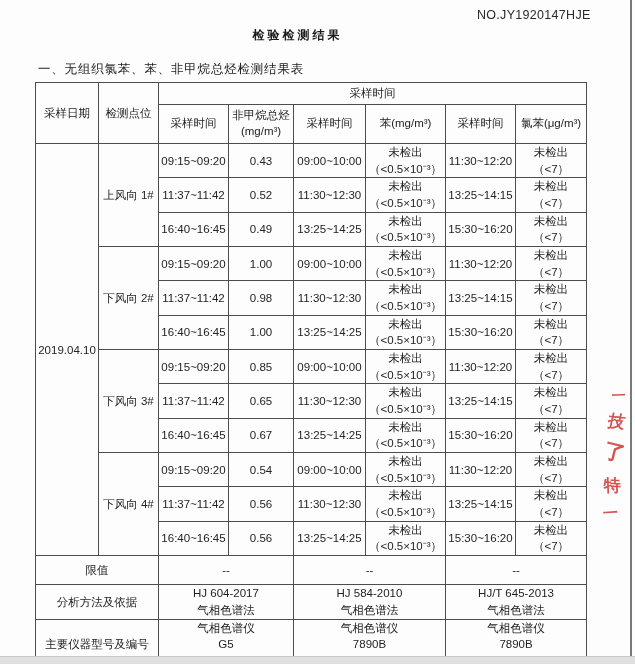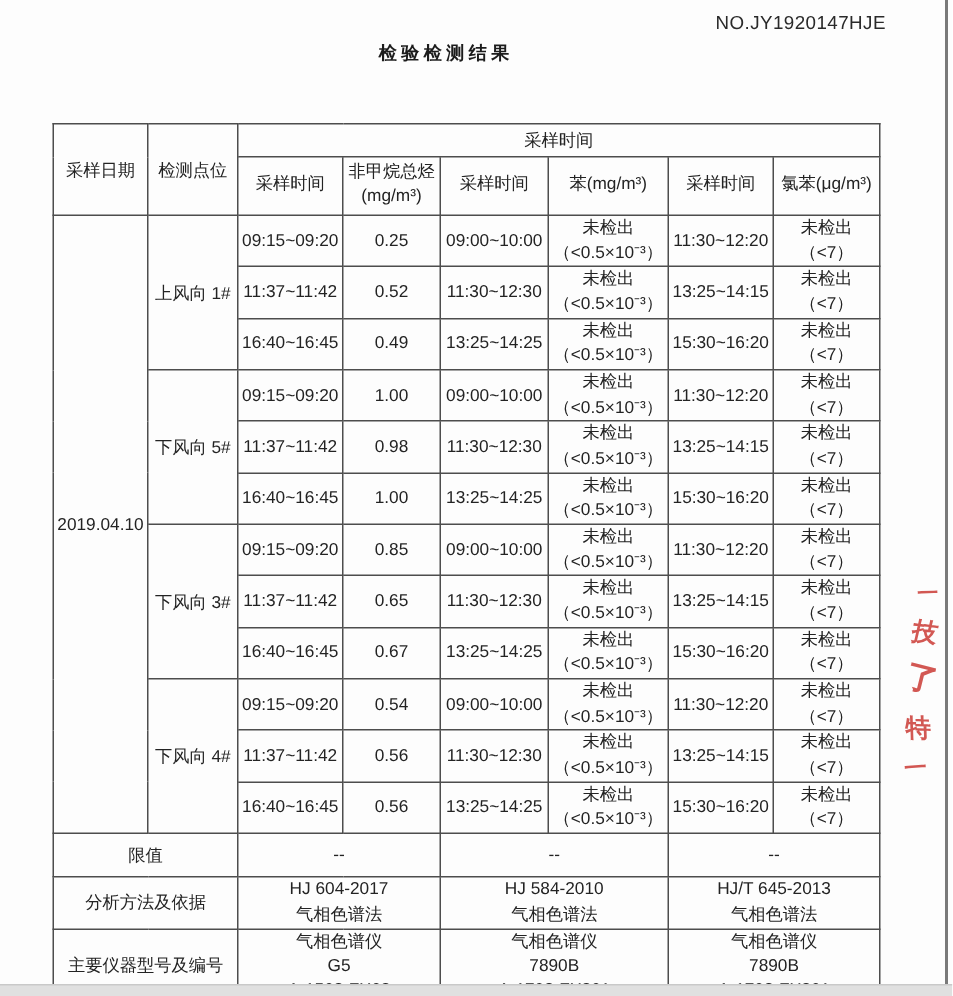--- a/index.html
+++ b/index.html
@@ -50,20 +50,21 @@
   .scan-edge-bottom { position:absolute; left:0; top:656px; width:635px; height:8px;
                       background:#e0e0e0; border-top:1px solid #c9c9c9; }
 </style>
 </head>
 <body>
 
 <div class="page">
 
   <div class="report-no">NO.JY1920147HJE</div>
   <h1 class="doc-title">检验检测结果</h1>
+  <div class="section-title">一、无组织氯苯、苯、非甲烷总烃检测结果表</div>
 
   <table class="results">
     <colgroup>
       <col style="width:63px">
         <col style="width:60px">
         <col style="width:70px">
         <col style="width:65px">
       <col style="width:72px">
         <col style="width:80px">
         <col style="width:70px">
@@ -82,21 +83,21 @@
         <th>苯(mg/m³)</th>
         <th>采样时间</th>
         <th>氯苯(μg/m³)</th>
       </tr>
     </thead>
     <tbody>
       <tr class="data-row">
         <td class="date-cell" rowspan="12">2019.04.10</td>
         <td class="point-cell" rowspan="3">上风向 1#</td>
         <td class="time">09:15~09:20</td>
-        <td class="num">0.25</td>
+        <td class="num">0.43</td>
         <td class="time">09:00~10:00</td>
         <td class="nd">未检出
 （&lt;0.5×10⁻³）</td>
         <td class="time">11:30~12:20</td>
         <td class="nd">未检出（&lt;7）</td>
       </tr>
       <tr class="data-row">
         <td class="time">11:37~11:42</td>
         <td class="num">0.52</td>
         <td class="time">11:30~12:30</td>
@@ -109,21 +110,21 @@
         <td class="time">16:40~16:45</td>
         <td class="num">0.49</td>
         <td class="time">13:25~14:25</td>
         <td class="nd">未检出
 （&lt;0.5×10⁻³）</td>
         <td class="time">15:30~16:20</td>
         <td class="nd">未检出（&lt;7）</td>
       </tr>
 
       <tr class="data-row">
-        <td class="point-cell" rowspan="3">下风向 5#</td>
+        <td class="point-cell" rowspan="3">下风向 2#</td>
         <td class="time">09:15~09:20</td>
         <td class="num">1.00</td>
         <td class="time">09:00~10:00</td>
         <td class="nd">未检出
 （&lt;0.5×10⁻³）</td>
         <td class="time">11:30~12:20</td>
         <td class="nd">未检出（&lt;7）</td>
       </tr>
       <tr class="data-row">
         <td class="time">11:37~11:42</td>

